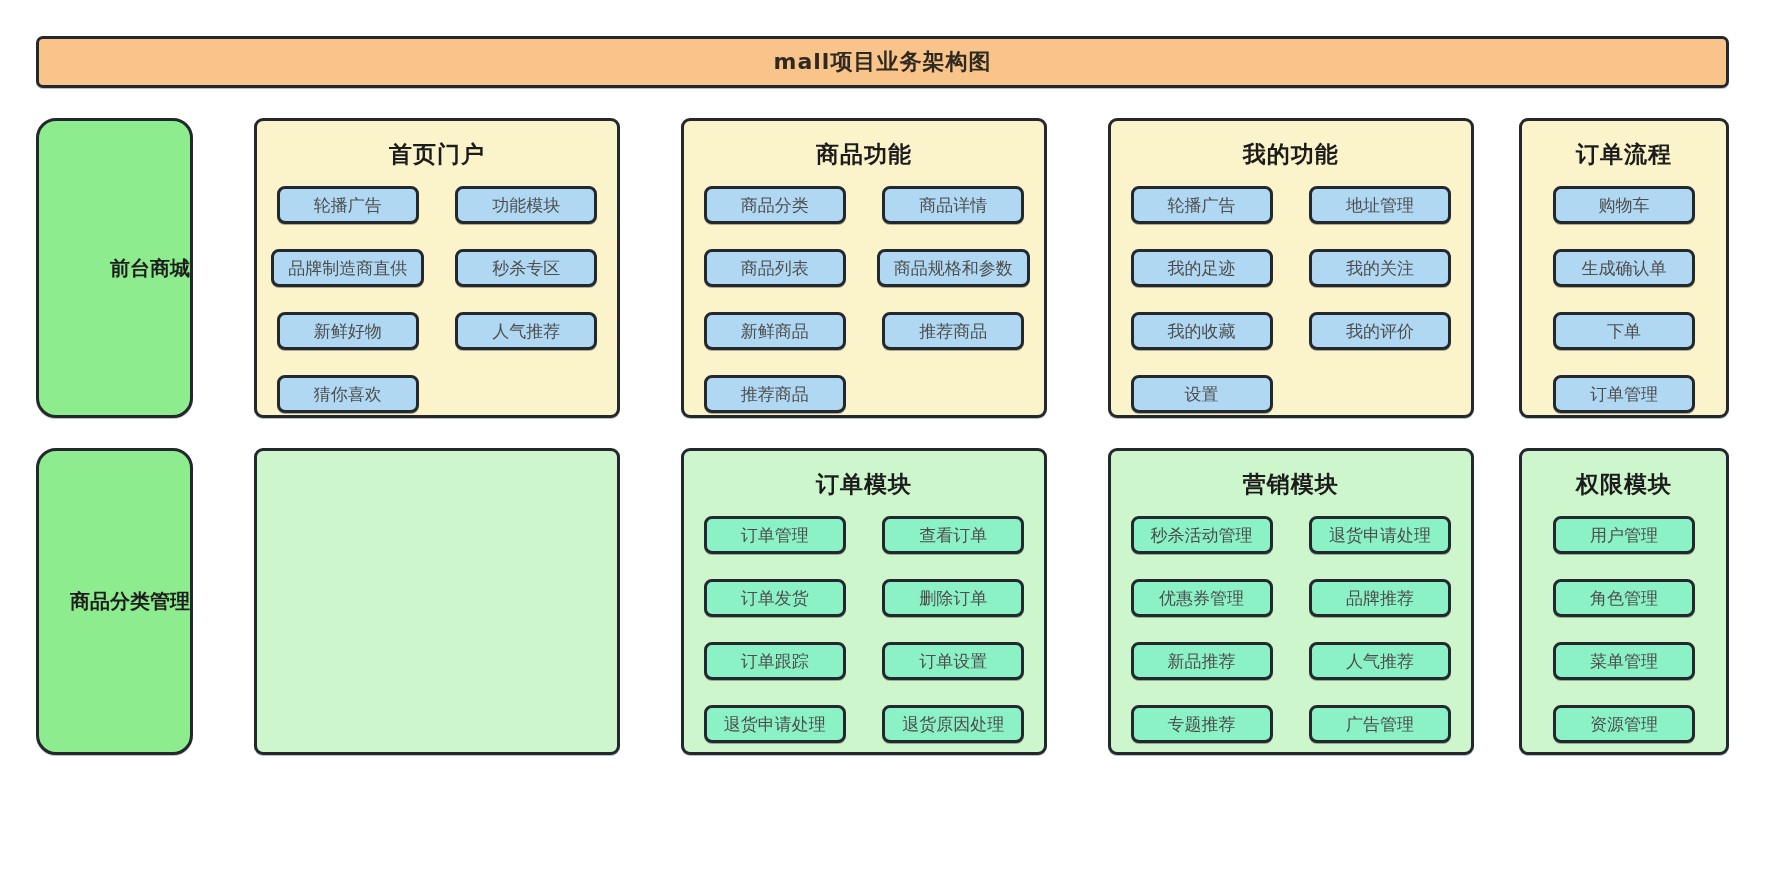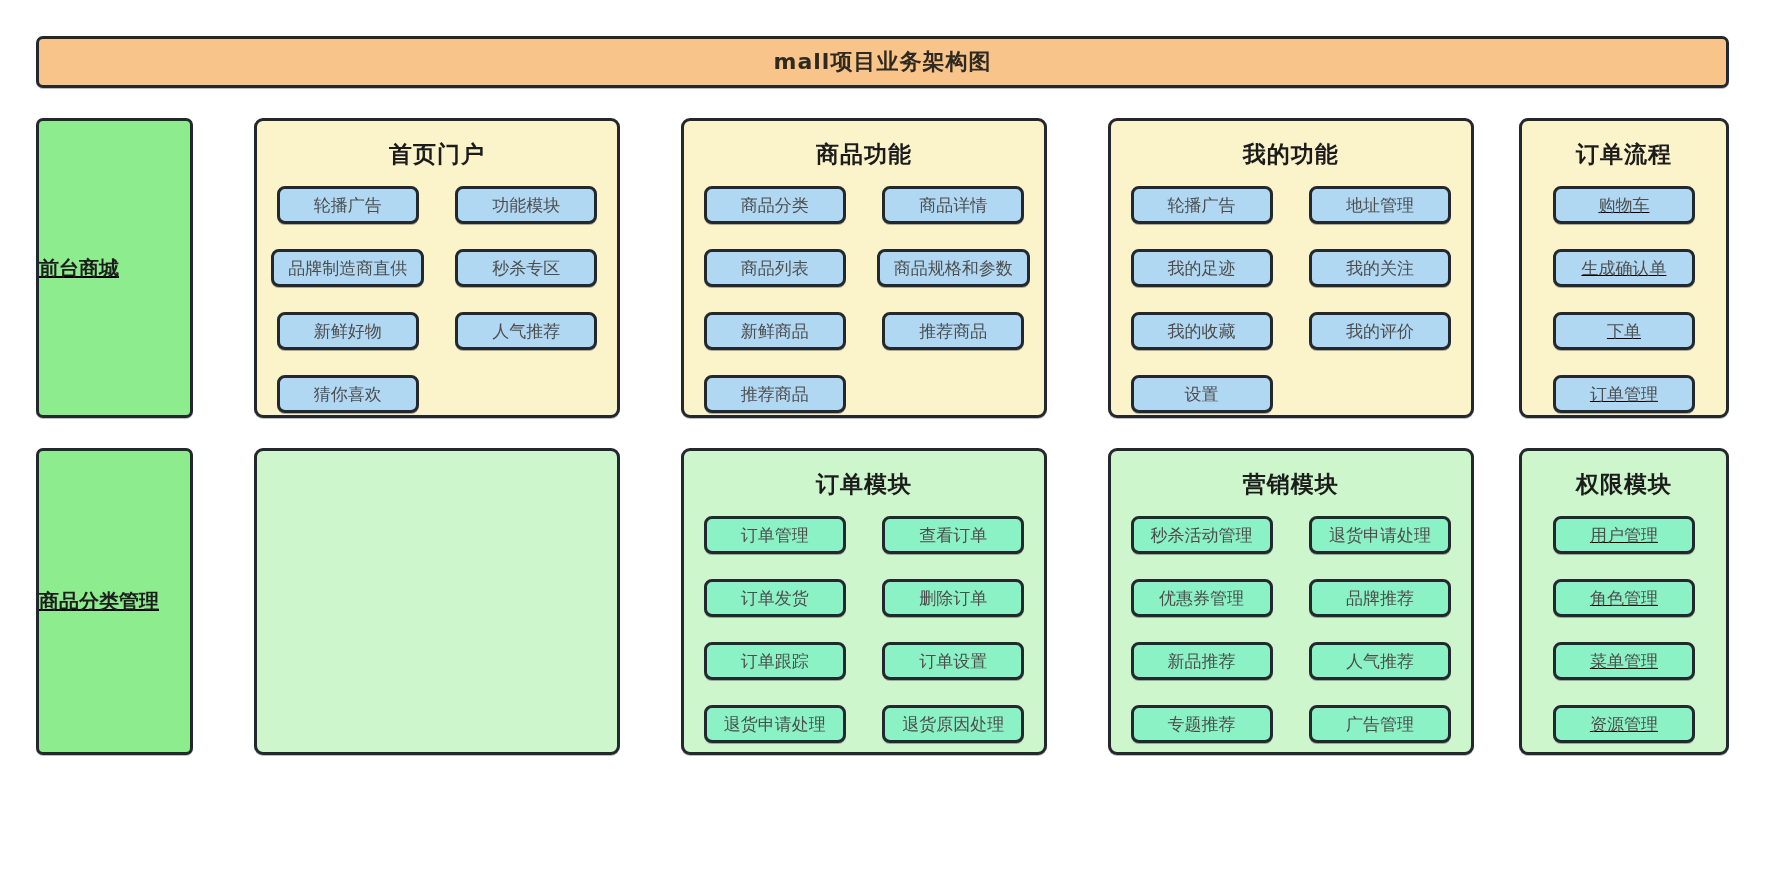--- a/index.html
+++ b/index.html
@@ -18,26 +18,25 @@
     box-shadow:0 1px 0 rgba(0,0,0,.25);
   }
   .banner span{font-size:22px;font-weight:bold;color:#2e2a22;letter-spacing:1px;}
 
   .rows .row{display:flex;gap:17px;margin-top:30px;}
   .rows .row:nth-child(1){height:300px;}
   .rows .row:nth-child(2){height:307px;}
 
   .row-label{
     flex:0 0 157px;
-    border:3px solid var(--c-border);border-radius:7px;
+    border:3px solid var(--c-border);border-radius:20px;
     background:var(--c-label);
-    display:flex;align-items:center;justify-content:flex-start;
+    display:flex;align-items:center;justify-content:flex-end;
     box-sizing:border-box;
     box-shadow:0 1px 0 rgba(0,0,0,.25);
-    text-decoration:underline;
   }
   .row-label span{font-size:20px;font-weight:bold;color:#1d1d1d;}
 
   .panel{
     border:3px solid var(--c-border);border-radius:9px;
     box-sizing:border-box;height:100%;
     padding:12px 14px 14px 14px;
     box-shadow:0 1px 0 rgba(0,0,0,.25);
   }
   .panel.cols2{flex:358 1 0;margin-left:44px;}
@@ -46,21 +45,21 @@
   .theme-b .panel{background:var(--c-panel-b);}
 
   .panel-title{
     text-align:center;font-size:23px;font-weight:bold;color:#1c1c1c;
     margin:6px 0 16px 0;letter-spacing:1px;
   }
   .panel-grid{
     display:grid;grid-template-columns:1fr 1fr;
     row-gap:17px;justify-items:center;align-content:start;gap:25px;
   }
-  .panel.cols1 .panel-grid{grid-template-columns:1fr;text-decoration:underline;}
+  .panel.cols1 .panel-grid{grid-template-columns:1fr;}
 
   .chip{
     min-width:142px;height:38px;box-sizing:border-box;
     padding:4px 14px;
     border:3px solid var(--c-border);border-radius:8px;
     display:flex;align-items:center;justify-content:center;
     font-size:17px;color:#4d4d4d;text-align:center;white-space:nowrap;
     box-shadow:0 1px 0 rgba(0,0,0,.3);
   }
   .theme-a .chip{background:var(--c-chip-a);}

